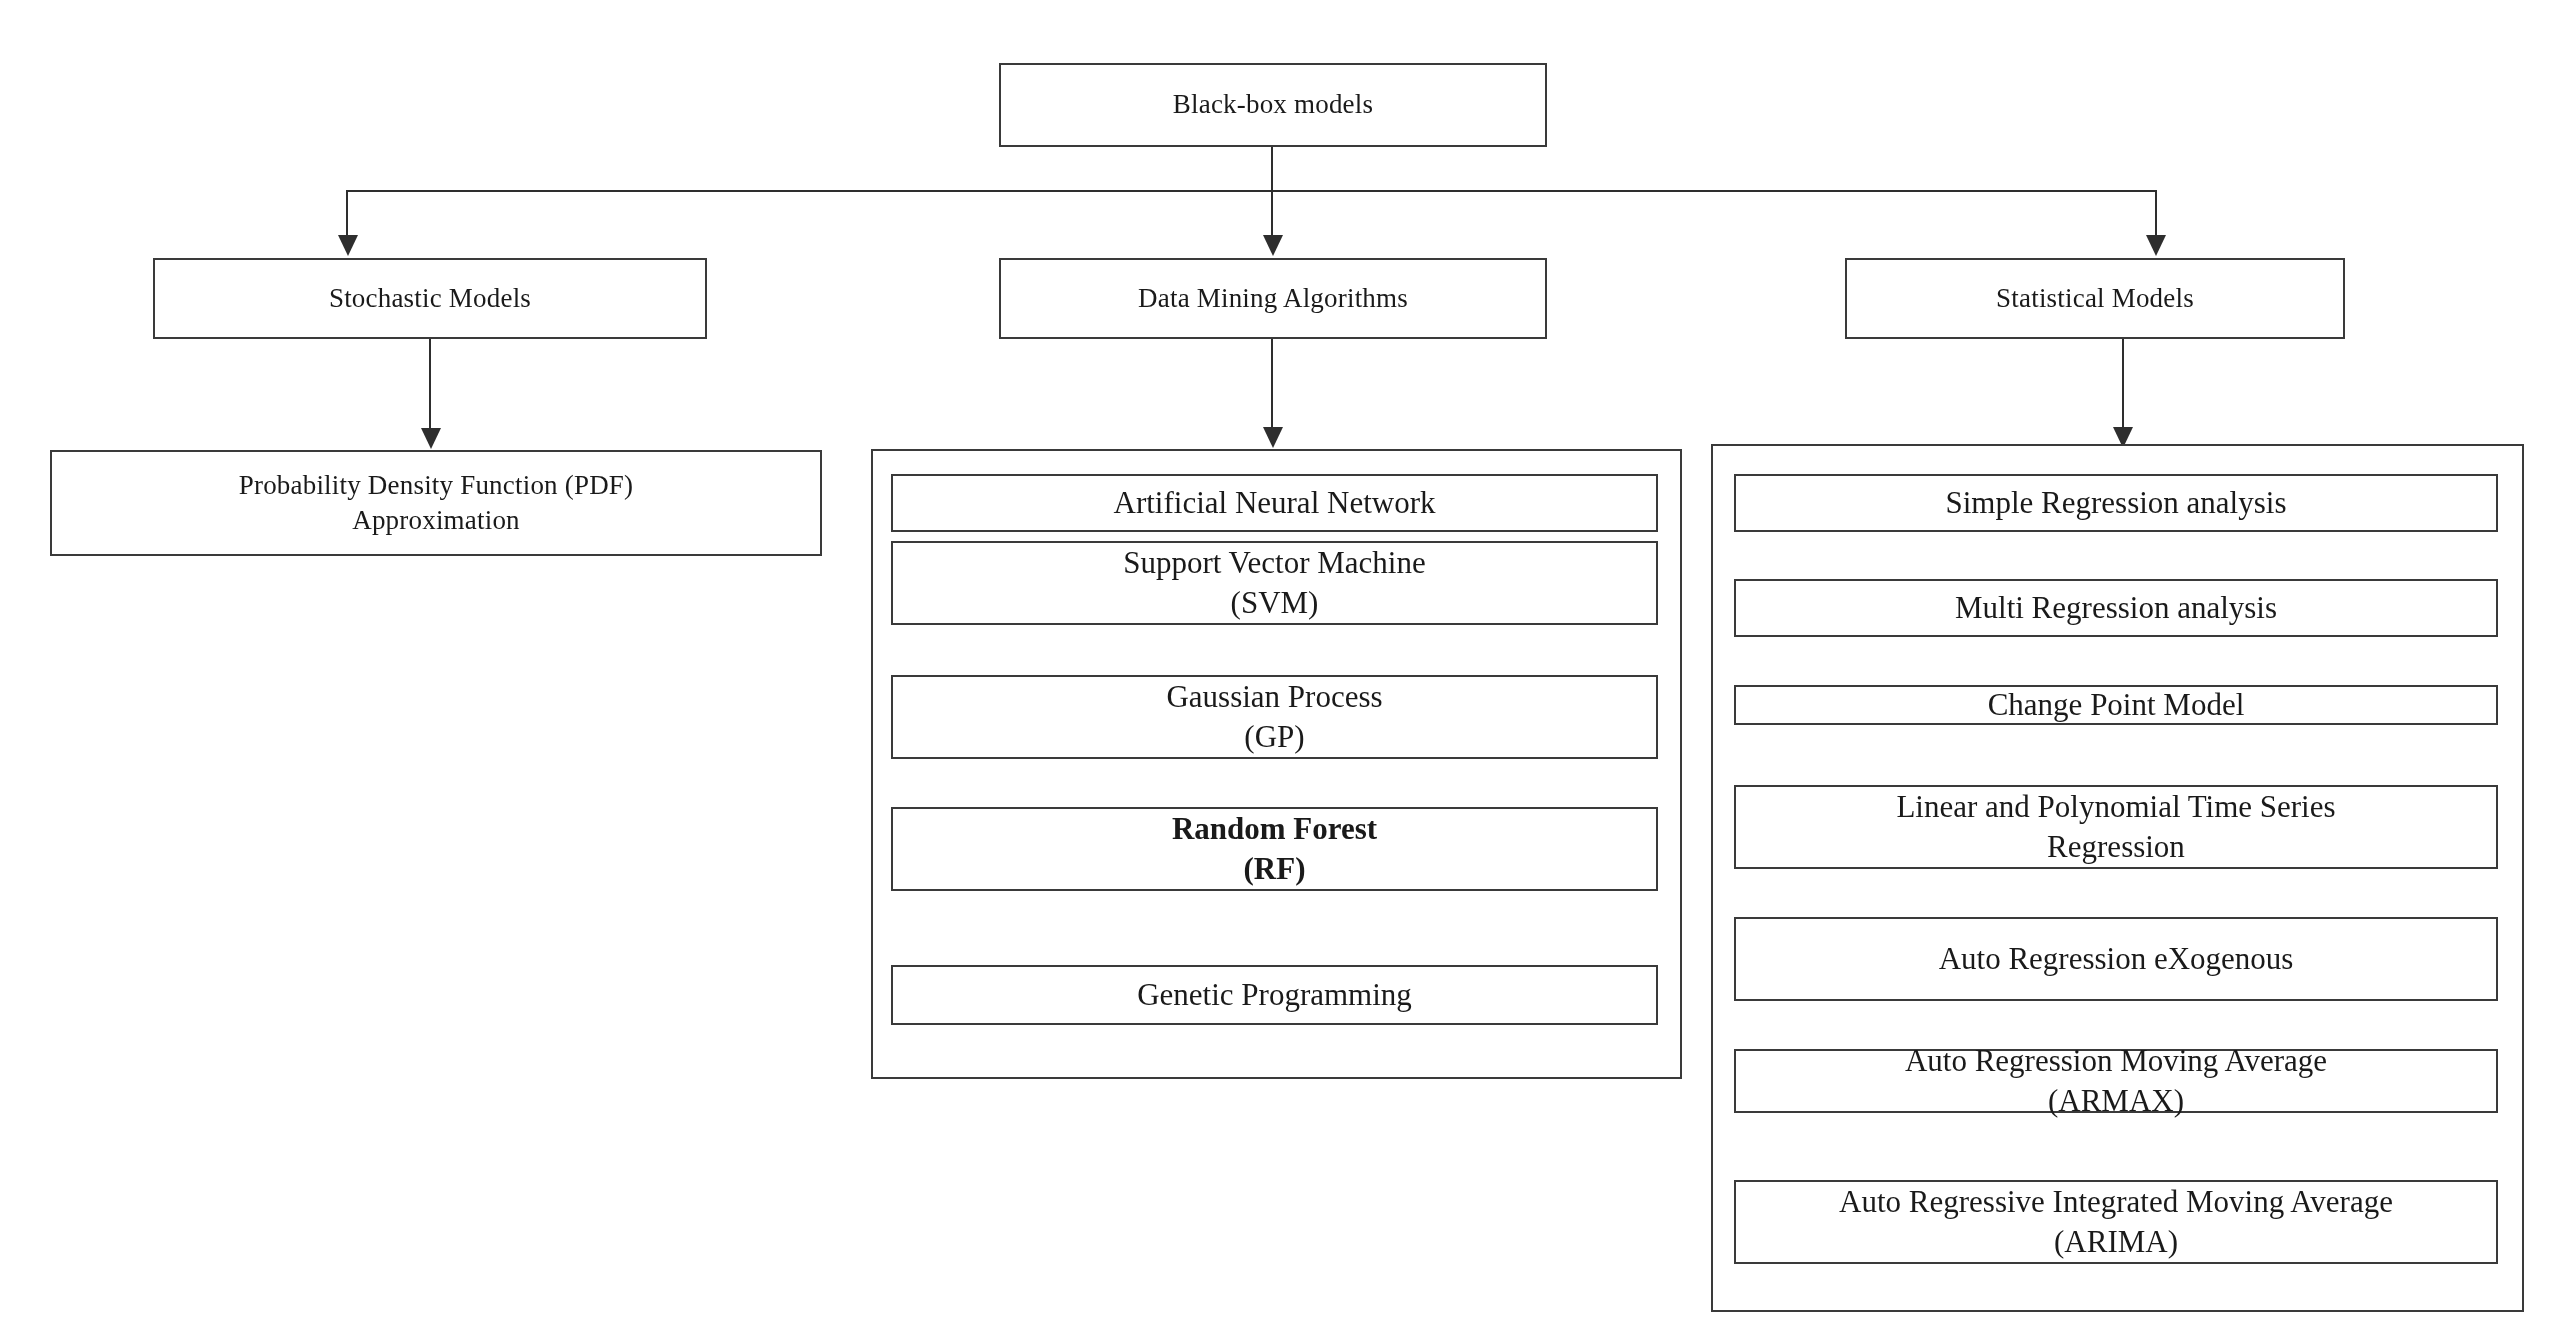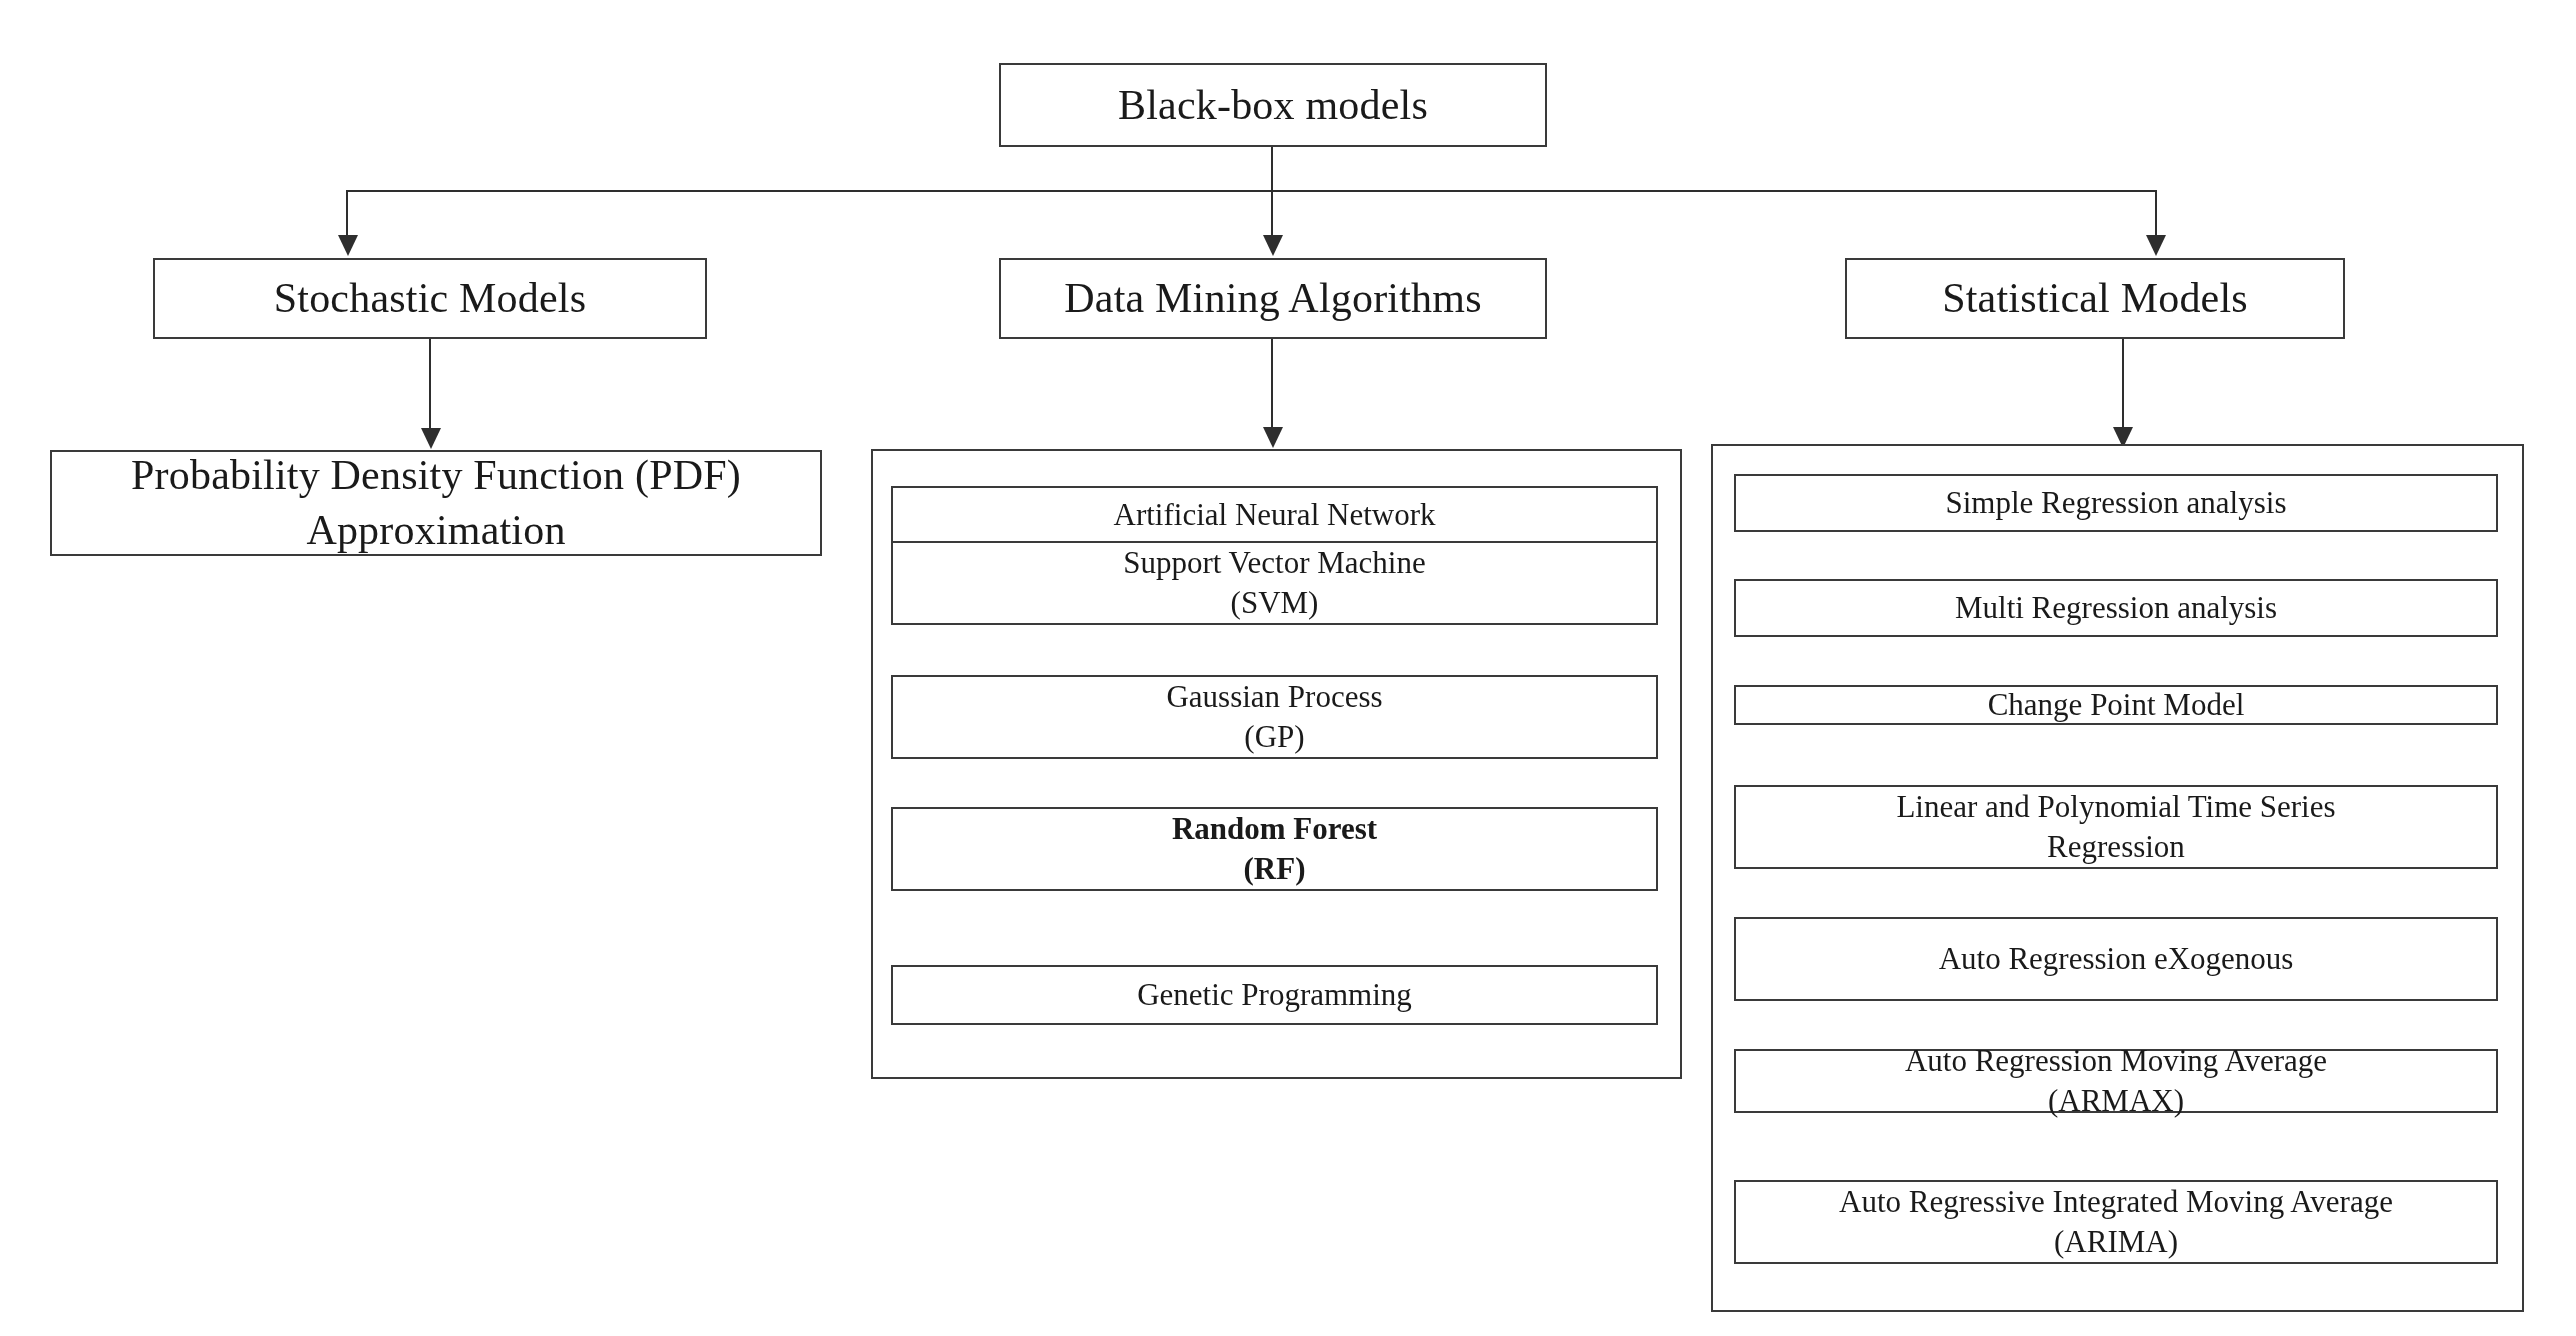--- a/index.html
+++ b/index.html
@@ -28,21 +28,21 @@
     display: flex;
     align-items: center;
     justify-content: center;
     text-align: center;
     line-height: 1.30;
   }
   .node .label {
     display: block;
     width: 100%;
     padding: 0 8px;
-    font-size: 42px;
+    font-size: 27px;
     letter-spacing: 0.2px;
   }
   .node .label .l2 { display: block; }
 
   
   .group-frame {
     position: absolute;
     box-sizing: border-box;
     border: 2.4px solid #3a3a3a;
     background: #ffffff;
@@ -130,21 +130,21 @@
 
   <div class="node" style="left:50px; top:450px; width:772px; height:106px;">
     <span class="label">
       <span>Probability Density Function (PDF)</span>
       <span class="l2">Approximation</span>
     </span>
   </div>
 
   <div class="group-frame" style="left:871px; top:449px; width:811px; height:630px;"></div>
 
-  <div class="group-inner" style="left:891px; top:474px; width:767px; height:58px;margin-top:12px;">
+  <div class="group-inner" style="left:891px; top:474px; width:767px; height:58px;">
     <span class="label">
       <span>Artificial Neural Network</span>
     </span>
   </div>
 
   <div class="group-inner" style="left:891px; top:541px; width:767px; height:84px;">
     <span class="label">
       <span>Support Vector Machine</span>
       <span class="l2">(SVM)</span>
     </span>

